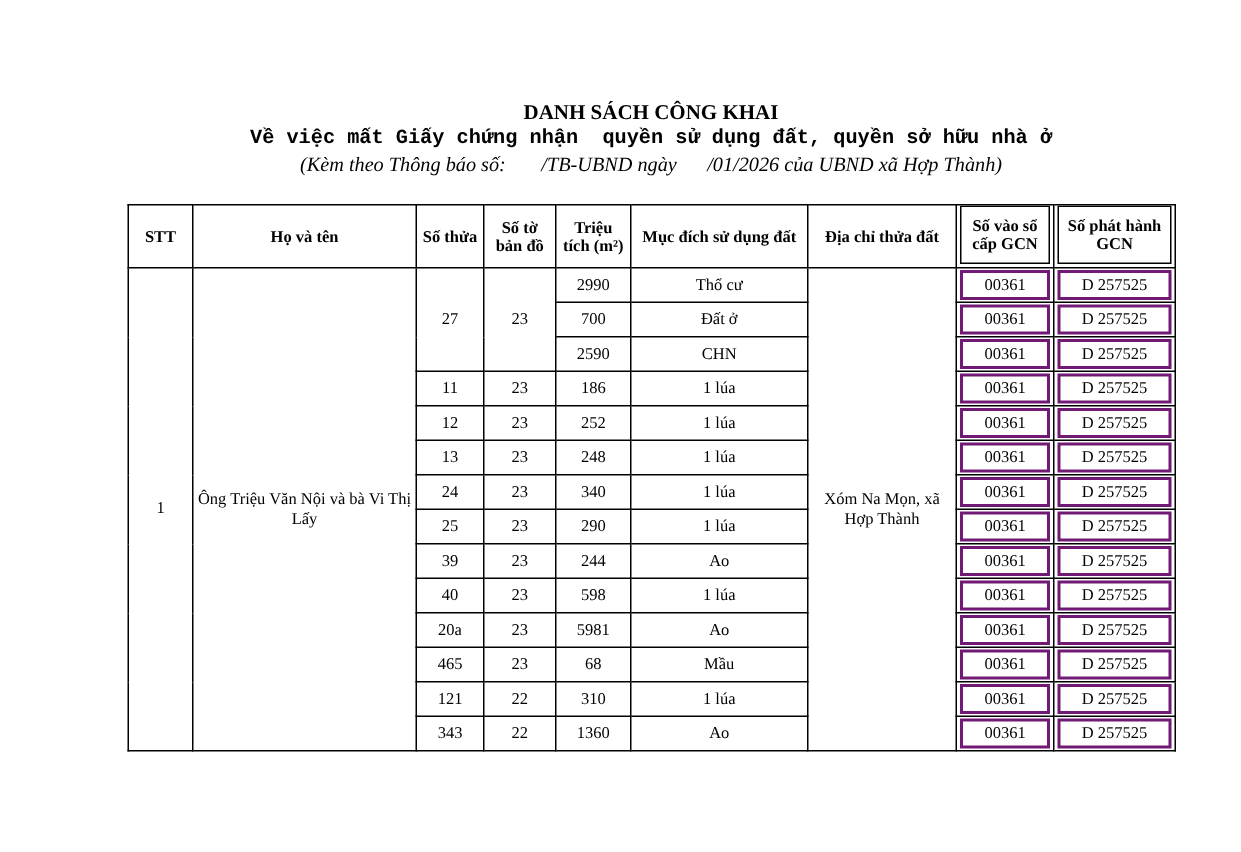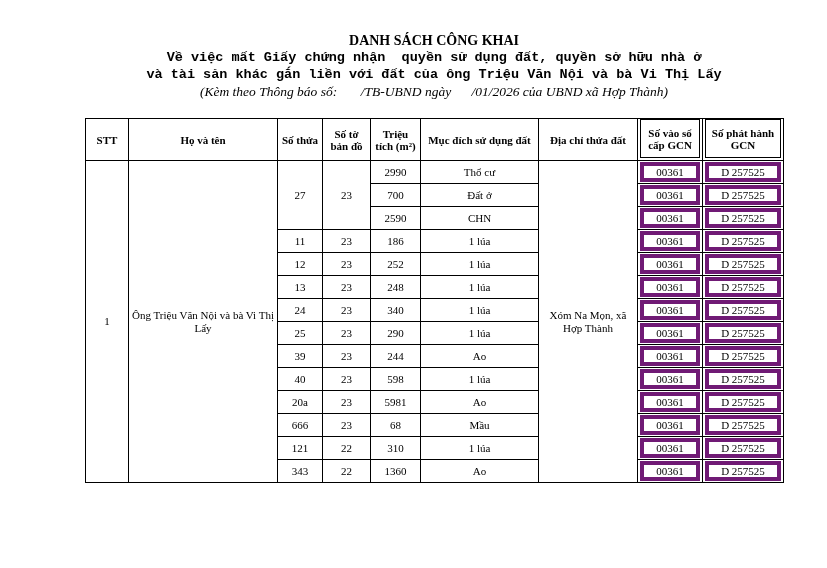--- a/index.html
+++ b/index.html
@@ -3,21 +3,21 @@
 <meta charset="utf-8">
 <style>
   html,body{margin:0;padding:0;background:#fff;}
   body{
     width:827px;height:568px;overflow:hidden;
     font-family:"Liberation Serif","DejaVu Serif",serif;
     color:#000;
   }
   .heading{
     margin-left:85px;width:698px;
-    padding-top:32px;
+    padding-top:67px;
     text-align:center;
   }
   .title{
     font-size:14px;font-weight:bold;line-height:17px;white-space:pre;
   }
   .sub{
     font-size:13.5px;font-weight:bold;line-height:17px;white-space:pre;font-family:Liberation Mono, monospace;
   }
   .note{
     font-size:13.5px;font-style:italic;line-height:17px;white-space:pre;
@@ -43,21 +43,21 @@
   tr.r{height:22px;}
   
   th.gcn, td.gcn{
     border:none;
     padding:0;
     vertical-align:middle;
     margin-top:28px;
   }
   .gcn-box{
     box-sizing:border-box;
-    border:4px solid #701a75;
+    border:2px solid #701a75;
     margin:1px 0;
     height:20px;
     display:flex;align-items:center;justify-content:center;
     font-size:11px;
   }
   .gcn-box-h{
     box-sizing:border-box;
     border:1px solid #000;
     margin:0 0 2px 0;
     height:39px;
@@ -66,21 +66,20 @@
     font-weight:bold;
     font-size:11px;line-height:12px;
   }
 </style>
 </head>
 <body>
 
 <div class="heading">
   <div class="title">DANH SÁCH CÔNG KHAI</div>
   <div class="sub">Về việc mất Giấy chứng nhận  quyền sử dụng đất, quyền sở hữu nhà ở</div>
-  <div class="sub">và tài sản khác gắn liền với đất của ông Triệu Văn Nội và bà Vi Thị Lấy</div>
   <div class="note">(Kèm theo Thông báo số:       /TB-UBND ngày      /01/2026 của UBND xã Hợp Thành)</div>
 </div>
 
 <table class="doc">
   <colgroup>
     <col style="width:43px">
       <col style="width:149px">
       <col style="width:45px">
     <col style="width:48px">
       <col style="width:50px">
@@ -231,21 +230,21 @@
     <td>5981</td>
     <td>Ao</td>
     <td class="gcn">
           <div class="gcn-box">00361</div>
         </td>
     <td class="gcn">
           <div class="gcn-box">D 257525</div>
         </td>
   </tr>
   <tr class="r">
-    <td>666</td>
+    <td>465</td>
     <td>23</td>
     <td>68</td>
     <td>Mầu</td>
     <td class="gcn">
           <div class="gcn-box">00361</div>
         </td>
     <td class="gcn">
           <div class="gcn-box">D 257525</div>
         </td>
   </tr>

